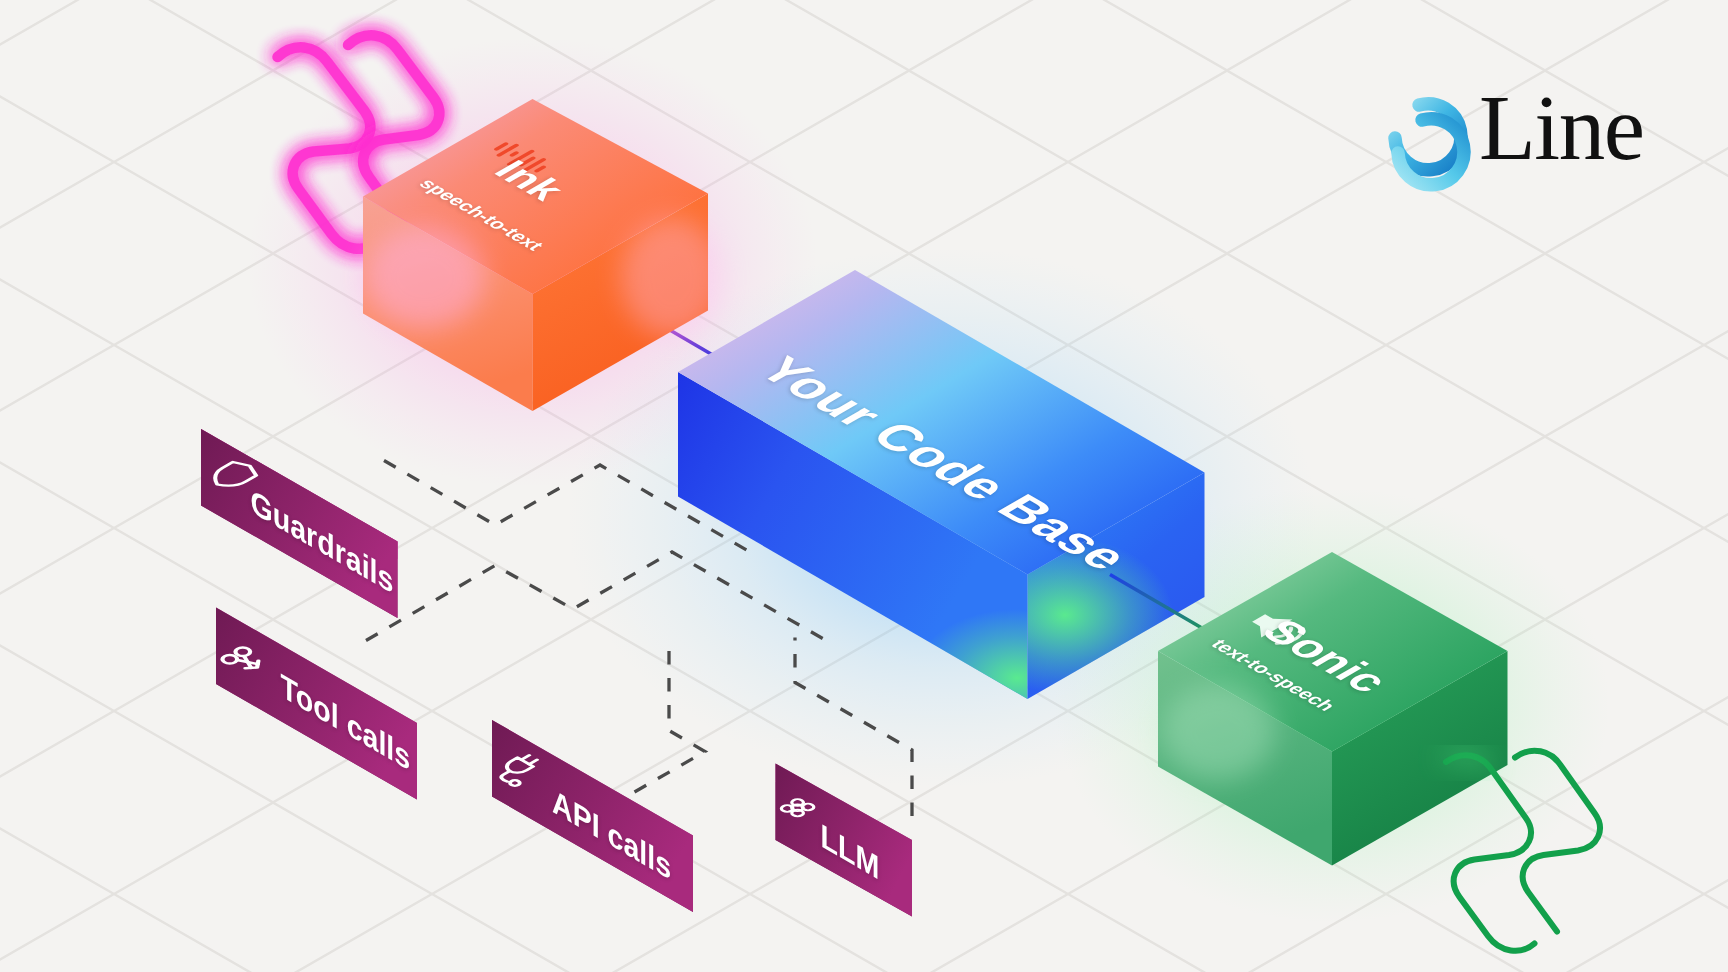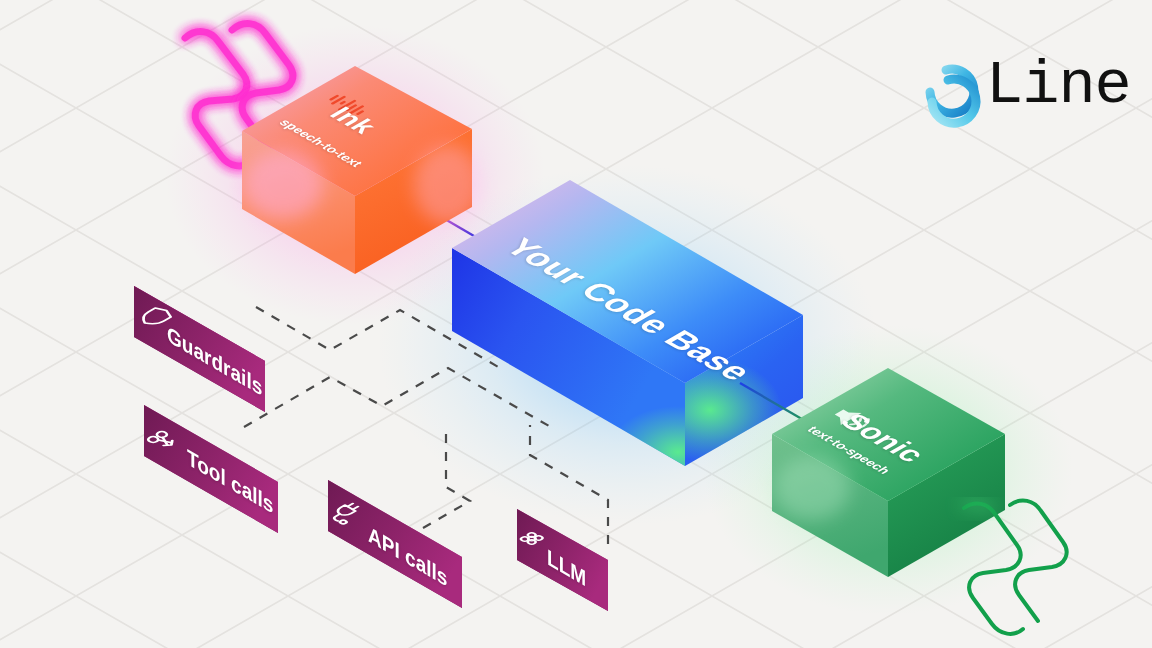--- a/index.html
+++ b/index.html
@@ -37,21 +37,21 @@
     position: absolute;
     left: 898px;
     top: 40px;
     width: 216px;
     height: 92px;
   }
   #logo-text {
     position: absolute;
     left: 88px;
     top: 4px;
-    font-family: Liberation Mono, monospace;
+    font-family: Liberation Serif, serif;
     font-size: 62px;
     font-weight: normal;
     color: #111111;
     letter-spacing: -1px;
     line-height: 84px;
   }
 </style>
 </head>
 <body>
 

